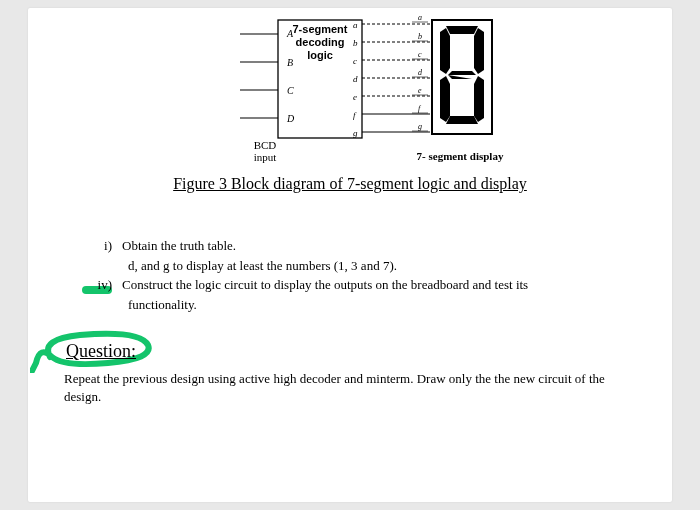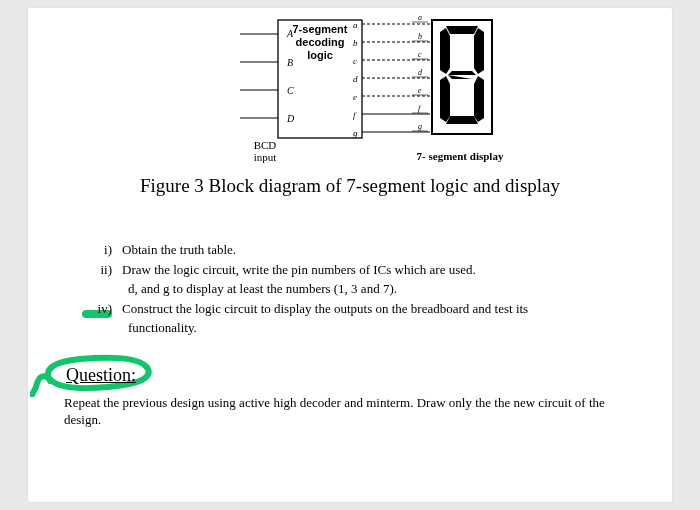--- a/index.html
+++ b/index.html
@@ -24,22 +24,23 @@
   .diagram-area {
     display: flex;
     flex-direction: column;
     align-items: center;
     padding-top: 4px;
   }
   svg.diagram {
     display: block;
   }
   .fig-caption {
-    font-size: 19px;
+    font-size: 16px;
     margin-top: 3px;
+    text-decoration: underline;
   }
   .tasks {
     font-size: 13px;
     margin: 44px 0 0 24px;
     line-height: 1.35;
   }
   .task-row {
     display: flex;
     gap: 10px;
     margin: 2px 0;
@@ -154,24 +155,20 @@
 
     <div class="fig-caption">Figure 3 Block diagram of 7-segment logic and display</div>
   </div>
 
   <div class="tasks">
     <div class="task-row">
       <div class="marker">i)</div>
       <div class="task-text">Obtain the truth table.</div>
     </div>
     <div class="task-row">
-      <div class="marker">ii)</div>
-      <div class="task-text">Draw the logic circuit, write the pin numbers of ICs which are used.</div>
-    </div>
-    <div class="task-row">
       <div class="marker"></div>
       <div class="task-text indent-fix" style="padding-left:6px">d, and g to display at least the numbers (1, 3 and 7).</div>
     </div>
     <div class="task-row" style="position:relative">
       <div class="hl" style="left:-6px; top:10px; width:30px;"></div>
       <div class="marker">iv)</div>
       <div class="task-text">Construct the logic circuit to display the outputs on the breadboard and test its</div>
     </div>
     <div class="task-row">
       <div class="marker"></div>

